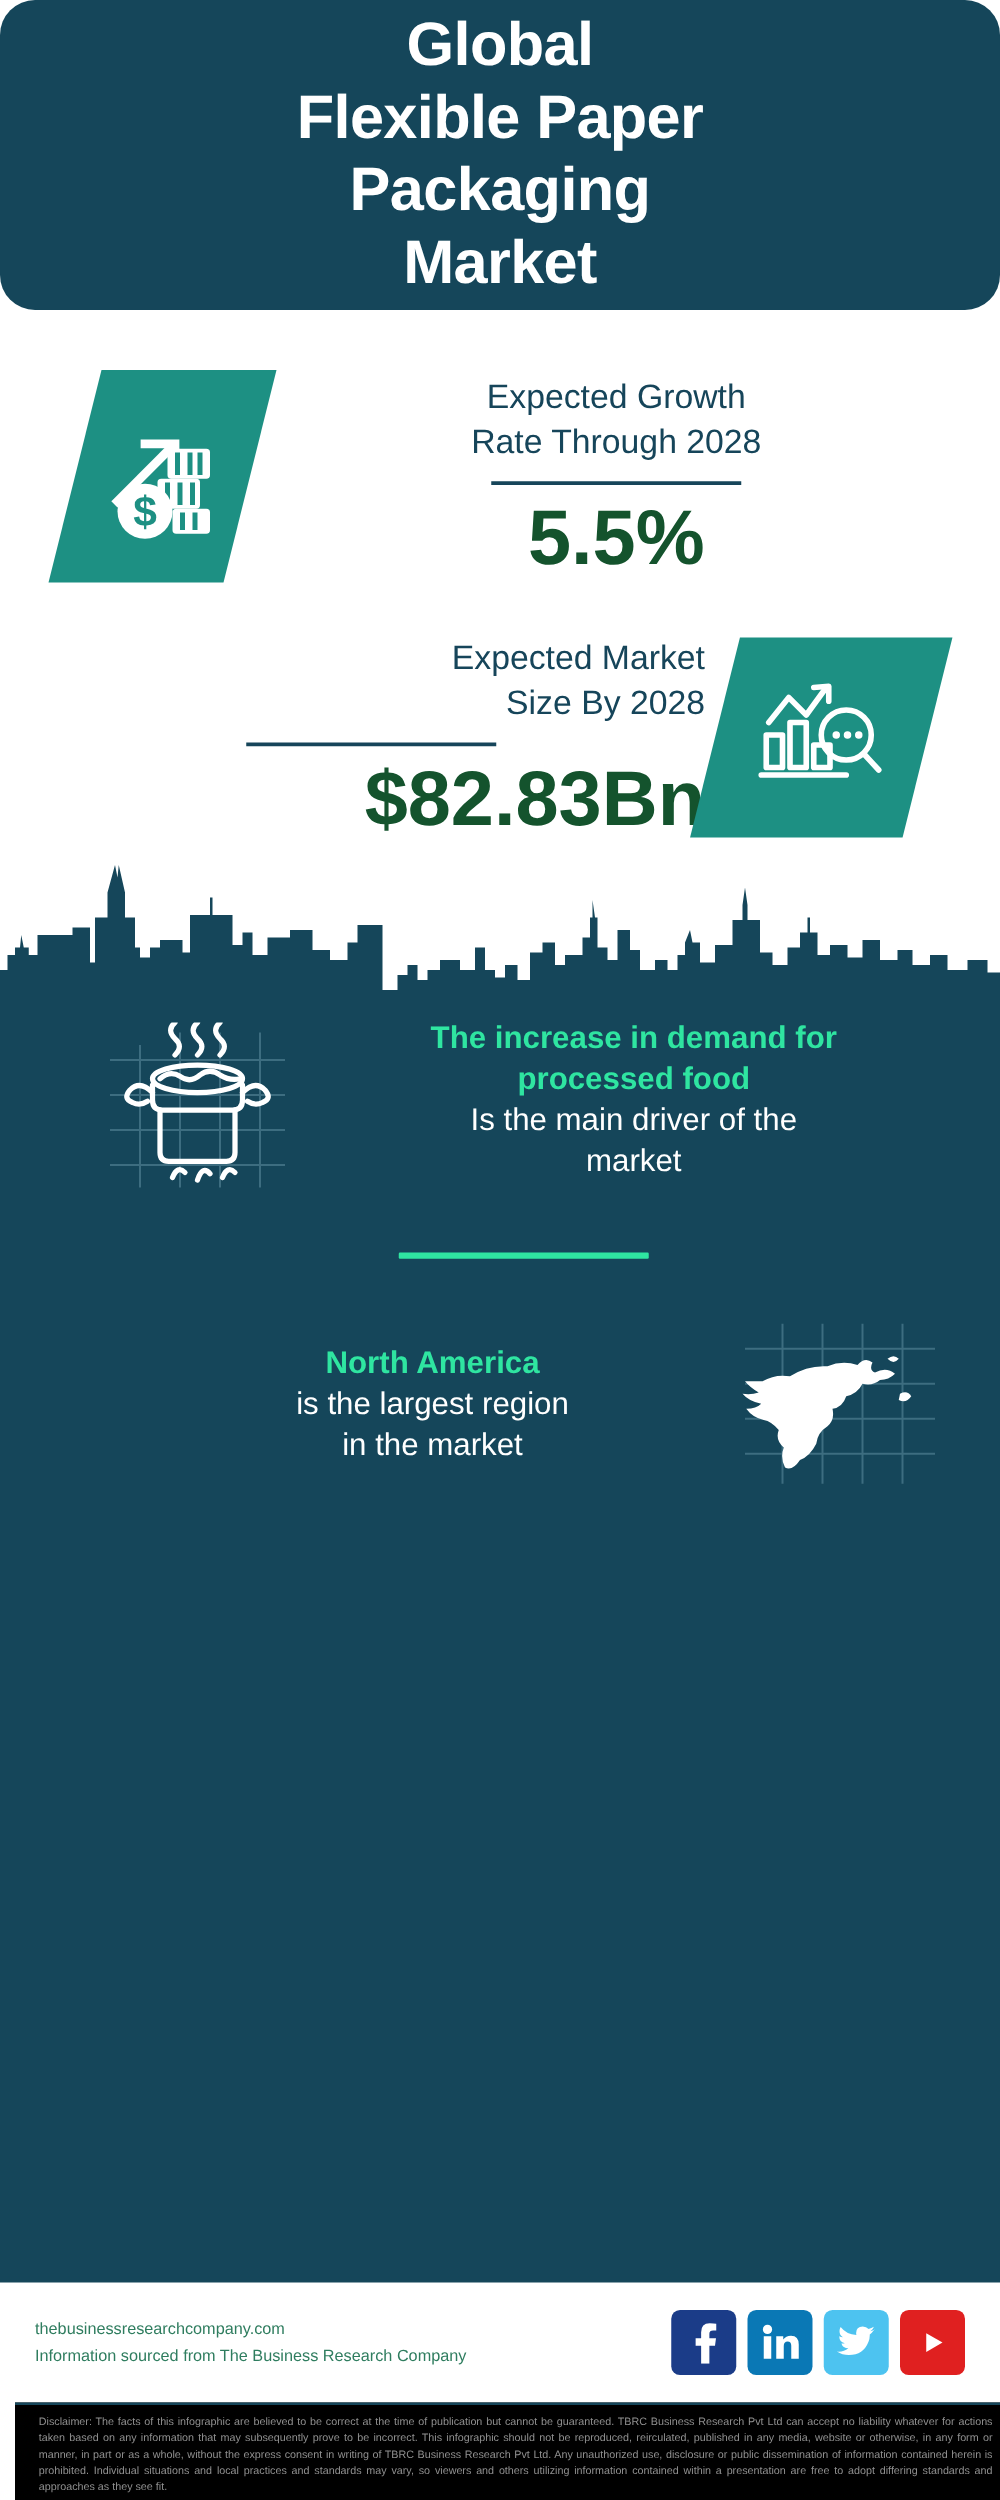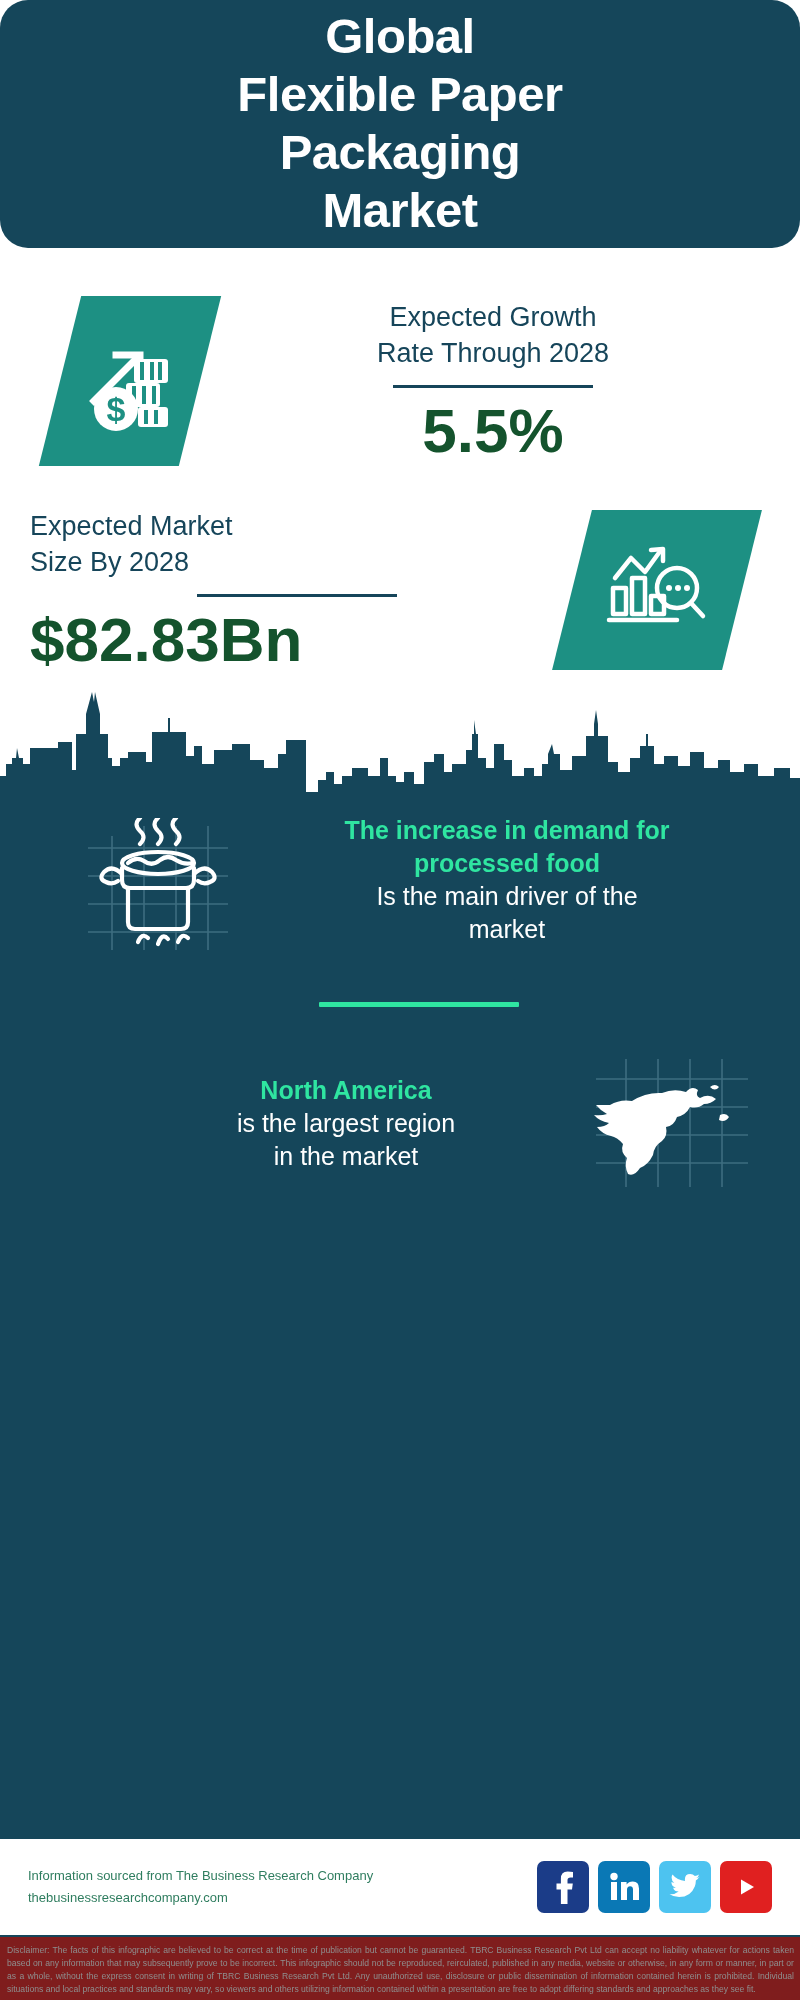--- a/index.html
+++ b/index.html
@@ -61,21 +61,21 @@
   }
   .stat-rule.left{margin:14px auto 10px auto;}
   .stat-value{
     color:#14532d;
     font-size:62px;
     font-weight:bold;
     line-height:1.05;
   }
 
   .stat-row-2{padding:42px 0 0 0;}
-  .stat-2-text{flex:1;text-align:left;padding-left:30px;}
+  .stat-2-text{flex:1;text-align:right;padding-left:30px;}
   .stat-2-icon{width:170px;height:160px;margin-right:58px;margin-left:8px;}
 
   
   .skyline-wrap{position:relative;height:120px;background:#ffffff;flex:0 0 auto;line-height:0;}
   .skyline-wrap svg{display:block;width:800px;height:120px;}
 
   
   .dark-zone{
     background:#15465a;
     flex:1 1 auto;
@@ -133,28 +133,29 @@
     width:52px;height:52px;border-radius:7px;
     display:flex;align-items:center;justify-content:center;
   }
   .fb{background:#1b3c88;}
   .li{background:#0a78b5;}
   .tw{background:#4dc3f0;}
   .yt{background:#e02020;}
 
   
   .disclaimer{
-    background:#7f1d1d;
+    background:#000000;
     border-top:2px solid #15465a;
-    padding:7px 6px 4px 7px;
+    padding:7px 6px 4px 19px;
     color:#8f8f8f;
     font-size:8.6px;
     line-height:1.52;
     text-align:justify;
     flex:0 0 auto;
+    margin-left:12px;
   }
 </style>
 </head>
 <body>
 
 <div class="page">
 
   <div class="header">
     <div class="header-title">
       <div>Global</div>
@@ -295,22 +296,22 @@
           <path fill="#ffffff" d="M18 52 q10 -6 22 -4 q14 -9 30 -8 q12 -5 24 -1 q6 -7 12 -2 q-3 6 2 8 q9 -5 16 1 q-5 5 -12 5 q-6 5 -14 3 q-4 8 -13 10 q-3 9 -11 10 q2 9 -4 14 q-8 5 -9 14 q-5 10 -13 13 q-6 9 -12 6 q-4 -8 -1 -16 q-7 -6 -4 -14 q-6 -7 -12 -8 q-9 -2 -14 -9 q8 0 12 -4 q-10 -2 -15 -8 q7 1 13 -1 q-7 -4 -11 -9 z"></path>
           <path fill="#ffffff" d="M118 34 q5 -4 9 0 q-4 5 -9 0 z"></path>
           <path fill="#ffffff" d="M128 62 q6 -3 9 2 q-4 6 -10 3 z"></path>
         </svg>
       </div>
     </div>
   </div>
 
   <div class="footer">
     <div class="source-text">
+      <div class="source-line">thebusinessresearchcompany.com</div>
       <div class="source-line">Information sourced from The Business Research Company</div>
-      <div class="source-line">thebusinessresearchcompany.com</div>
     </div>
     <div class="social">
       <div class="social-btn fb">
         <svg width="30" height="34" viewBox="0 0 30 34">
           <path fill="#ffffff" d="M19.5 34 L19.5 19.5 L24 19.5 L24.8 13.5 L19.5 13.5 L19.5 10 q0 -2.6 3 -2.6 L25 7.4 L25 2 q-2 -0.4 -5.3 -0.4 q-6.8 0 -6.8 7.2 L12.9 13.5 L8.5 13.5 L8.5 19.5 L12.9 19.5 L12.9 34 Z"></path>
         </svg>
       </div>
       <div class="social-btn li">
         <svg width="32" height="32" viewBox="0 0 32 32">
           <g fill="#ffffff">

